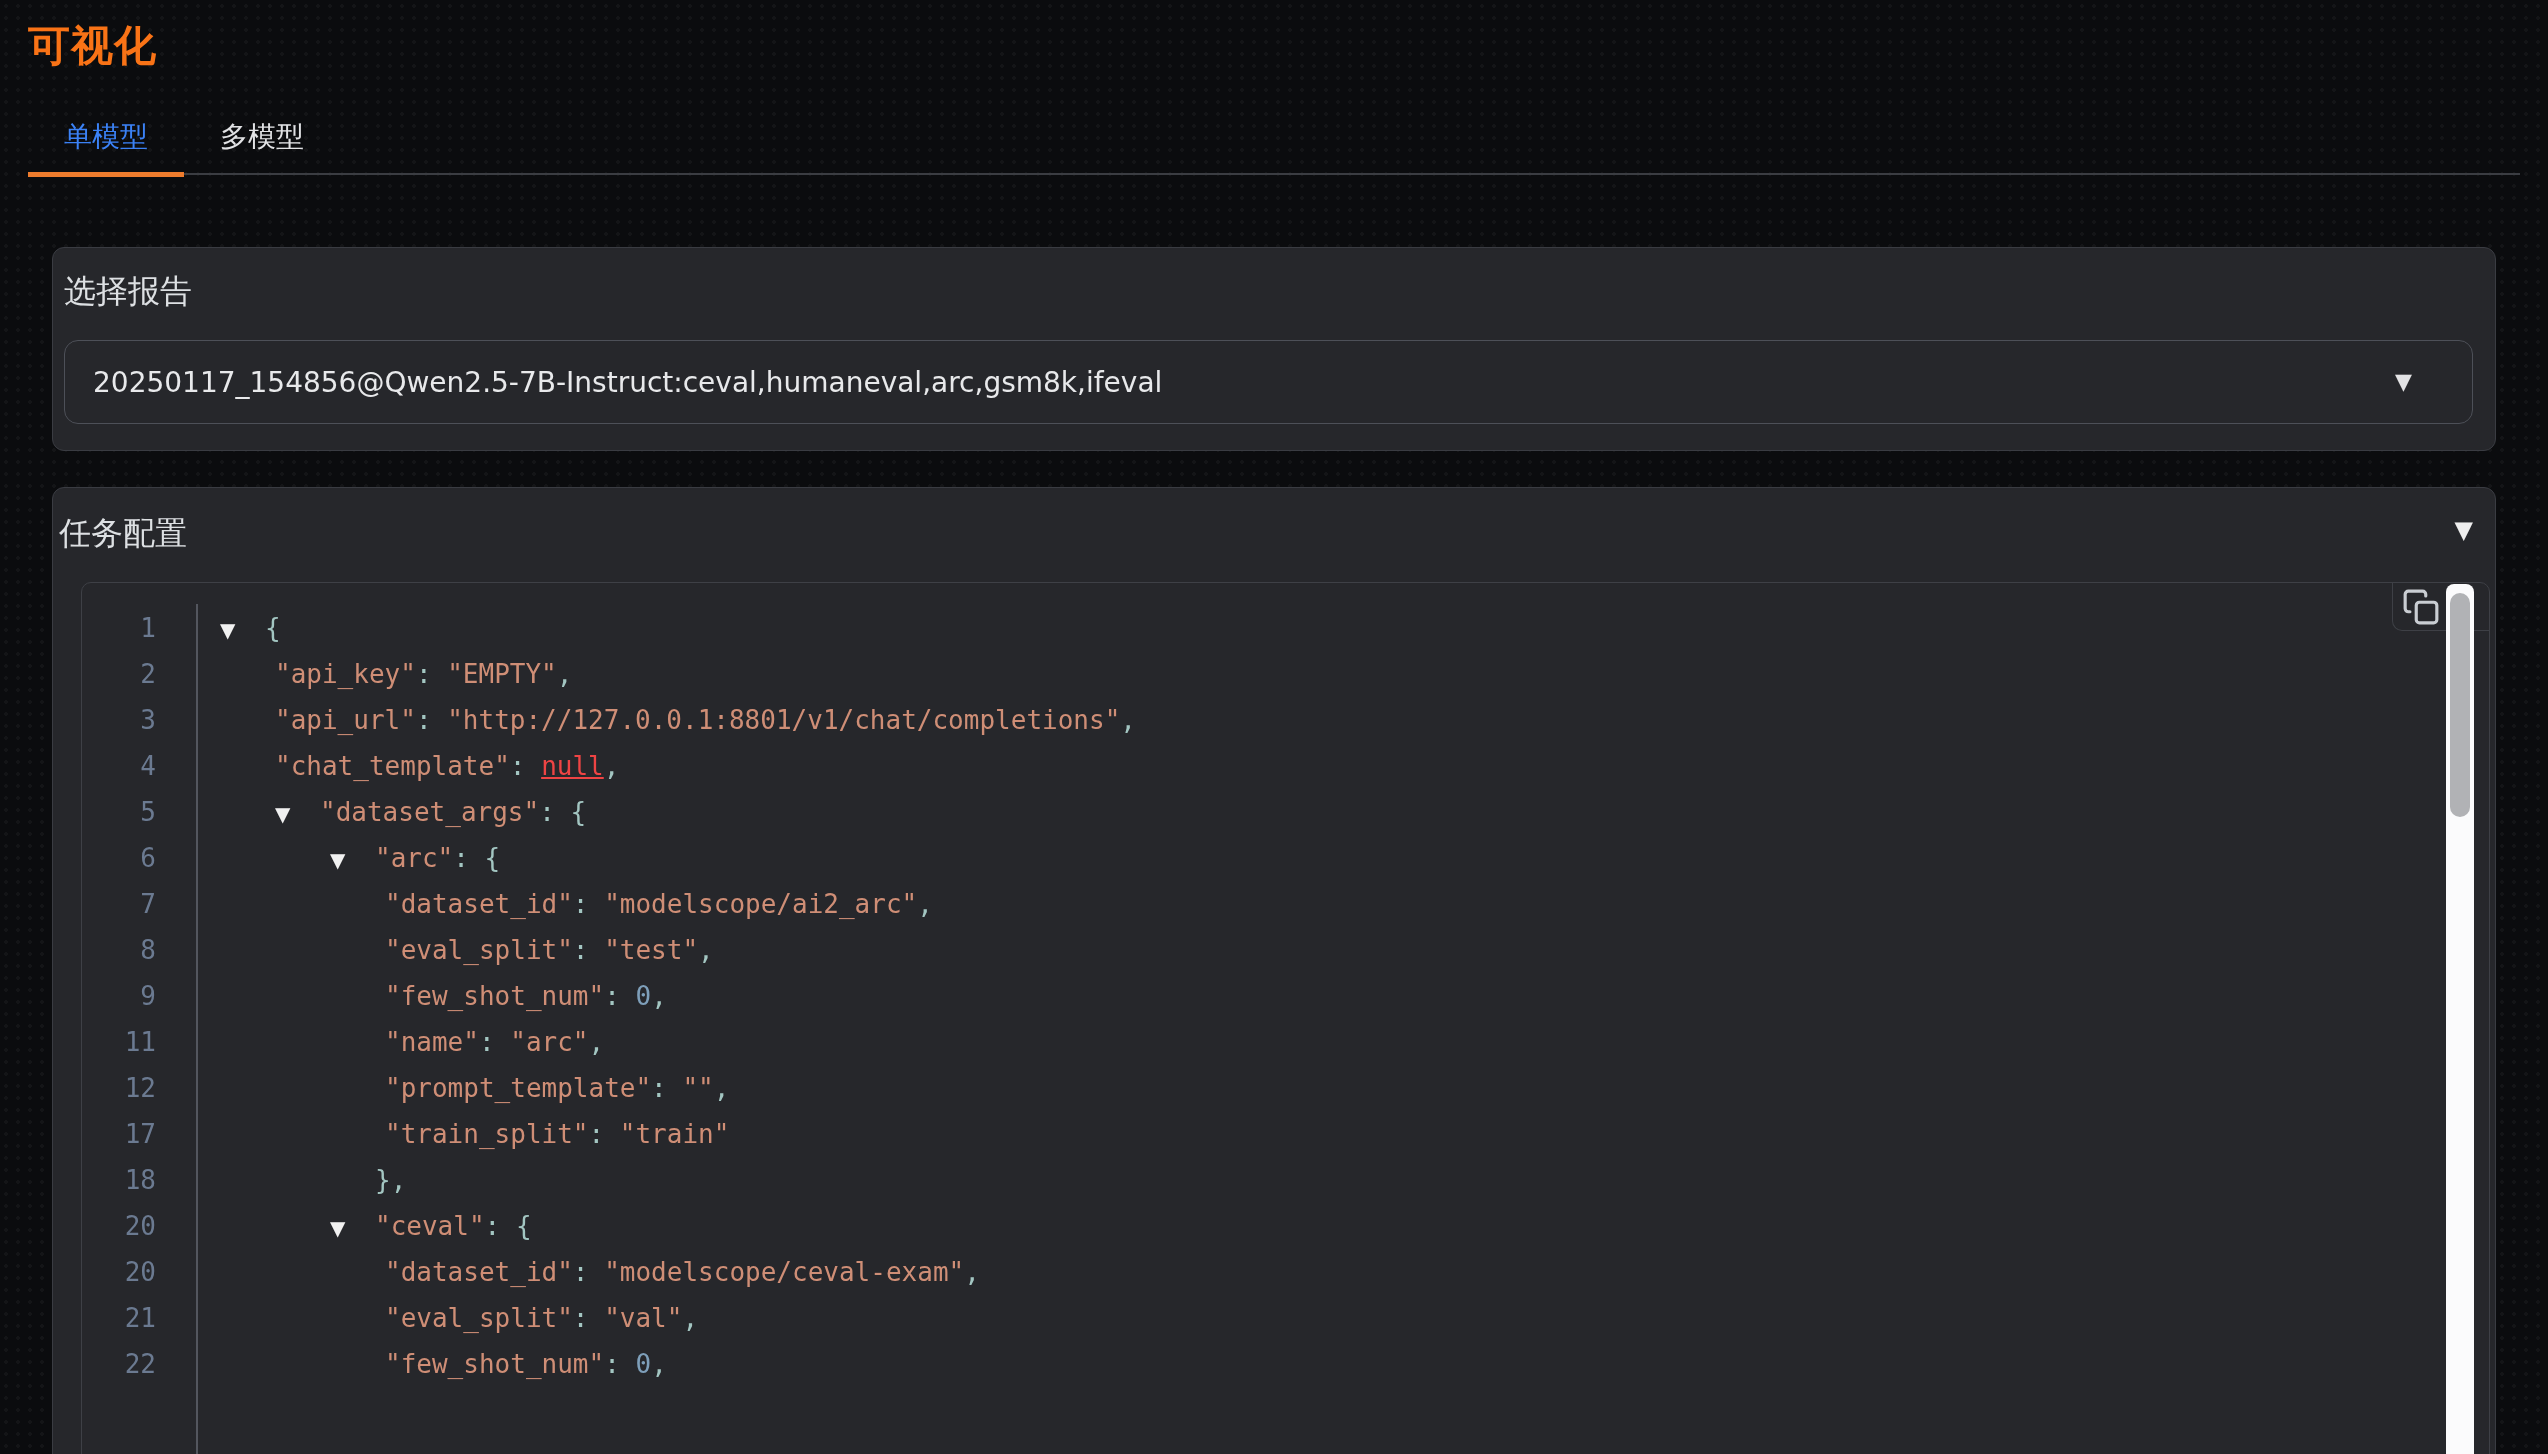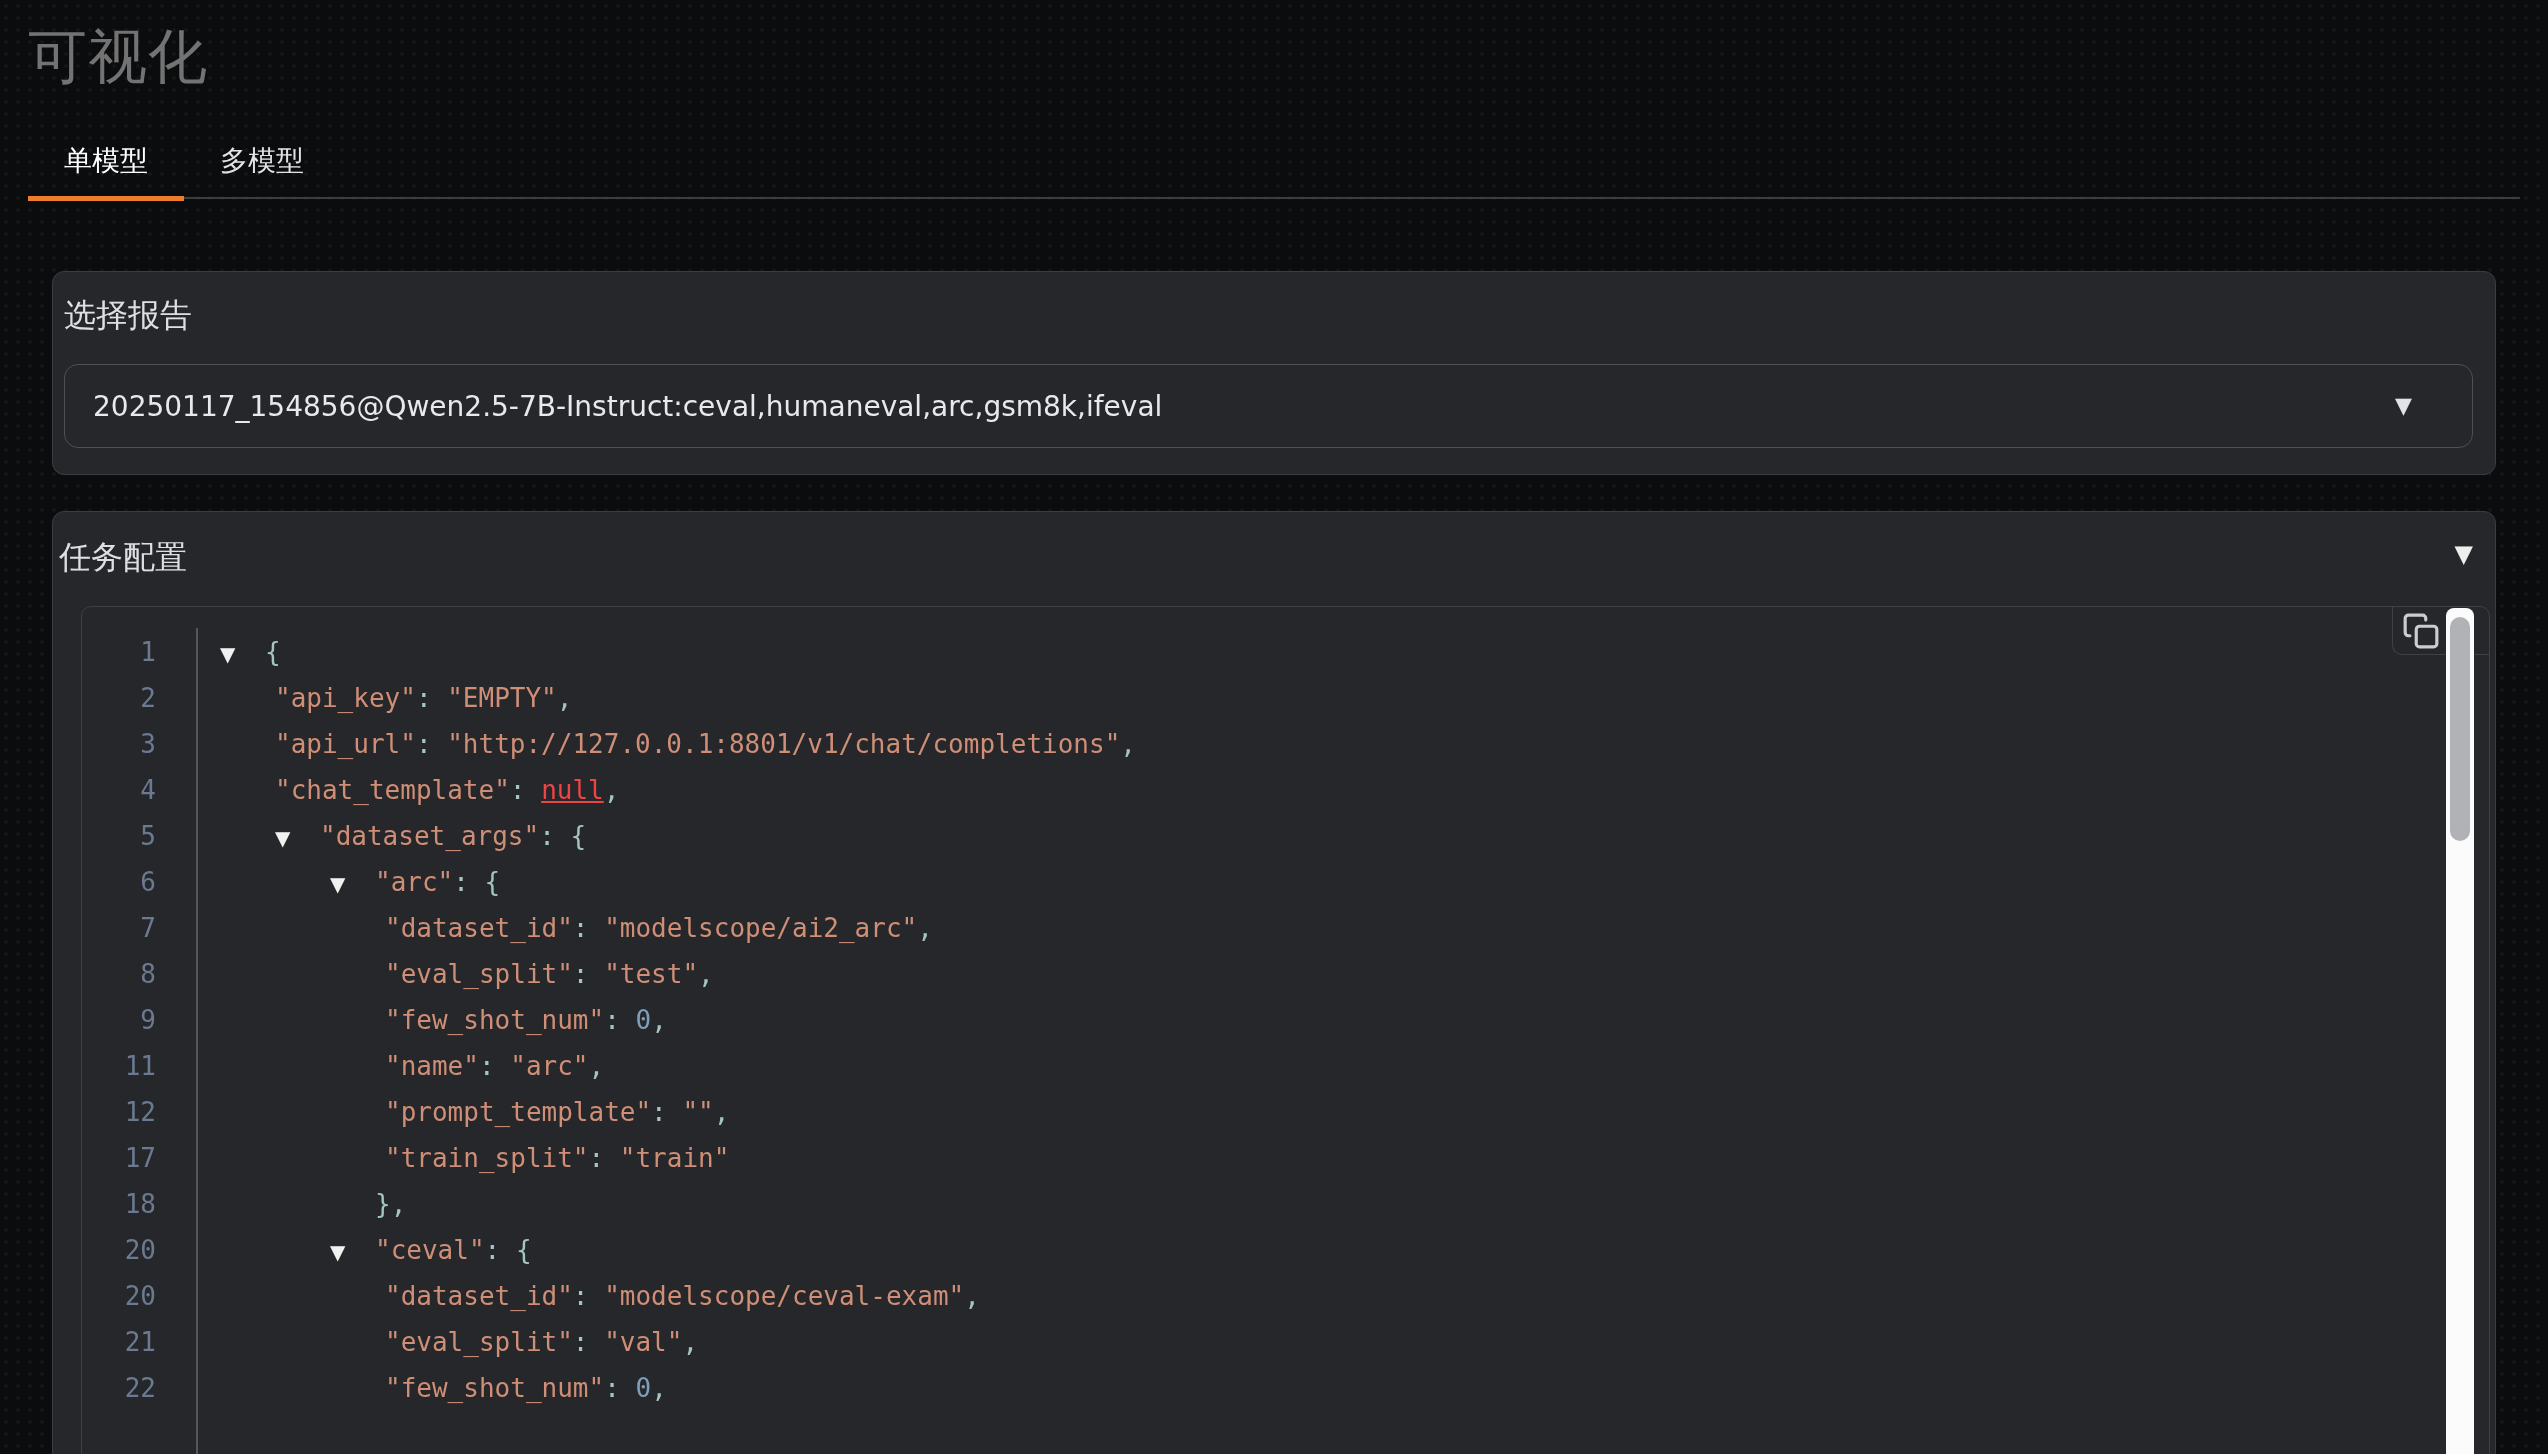--- a/index.html
+++ b/index.html
@@ -5,25 +5,25 @@
   * { margin:0; padding:0; box-sizing:border-box; }
   html,body { width:2548px; height:1454px; overflow:hidden; }
   body {
     background-color:#0b0c0e;
     background-image: radial-gradient(circle, rgba(255,255,255,0.035) 1.6px, transparent 1.6px);
     background-size: 12px 12px;
     font-family:"DejaVu Sans", sans-serif;
     color:#e6e7e9;
   }
   .header { padding:18px 28px 0 28px; }
-  .page-title { font-size:59px; font-weight:normal; color:#737373; letter-spacing:1px; }
+  .page-title { font-size:42px; font-weight:bold; color:#f97316; letter-spacing:1px; }
   .tabbar { display:flex; margin-top:30px; border-bottom:2px solid #3b3d42; }
   .tab { font-size:28px; padding:14px 36px 16px 36px; color:#e2e3e5; cursor:pointer;
          border-bottom:5px solid transparent; margin-bottom:-4px; }
-  .tab.active { color:#ffffff; border-bottom-color:#ee7c2d; font-weight:500;text-align:right; }
+  .tab.active { color:#3b82f6; border-bottom-color:#ee7c2d; font-weight:500;text-align:right; }
 
   .main { padding:0 52px; }
   .panel { background:#26272b; border:1px solid #3a3c42; border-radius:12px; position:relative; }
   .panel-report { margin-top:72px; padding:22px 22px 26px 11px; }
   .panel-label { font-size:32px; color:#dde0e3; }
   .dropdown { margin-top:26px; position:relative; display:flex; align-items:center;
               height:84px; background:#26272b; border:1px solid #4d5058; border-radius:14px;
               padding:0 100px 0 28px; cursor:pointer; }
   .dropdown-value { font-size:28px; color:#e8e9eb; white-space:nowrap; overflow:hidden; }
   .dd-caret { position:absolute; right:60px; top:50%; transform:translateY(-54%);

